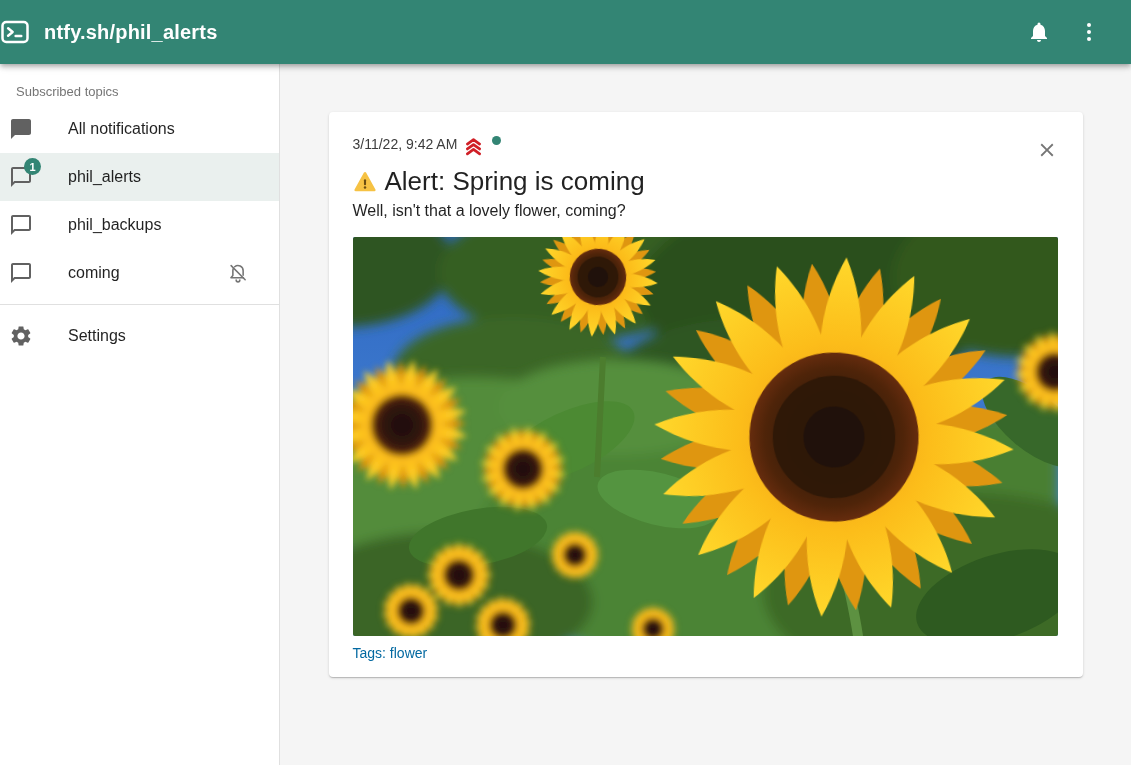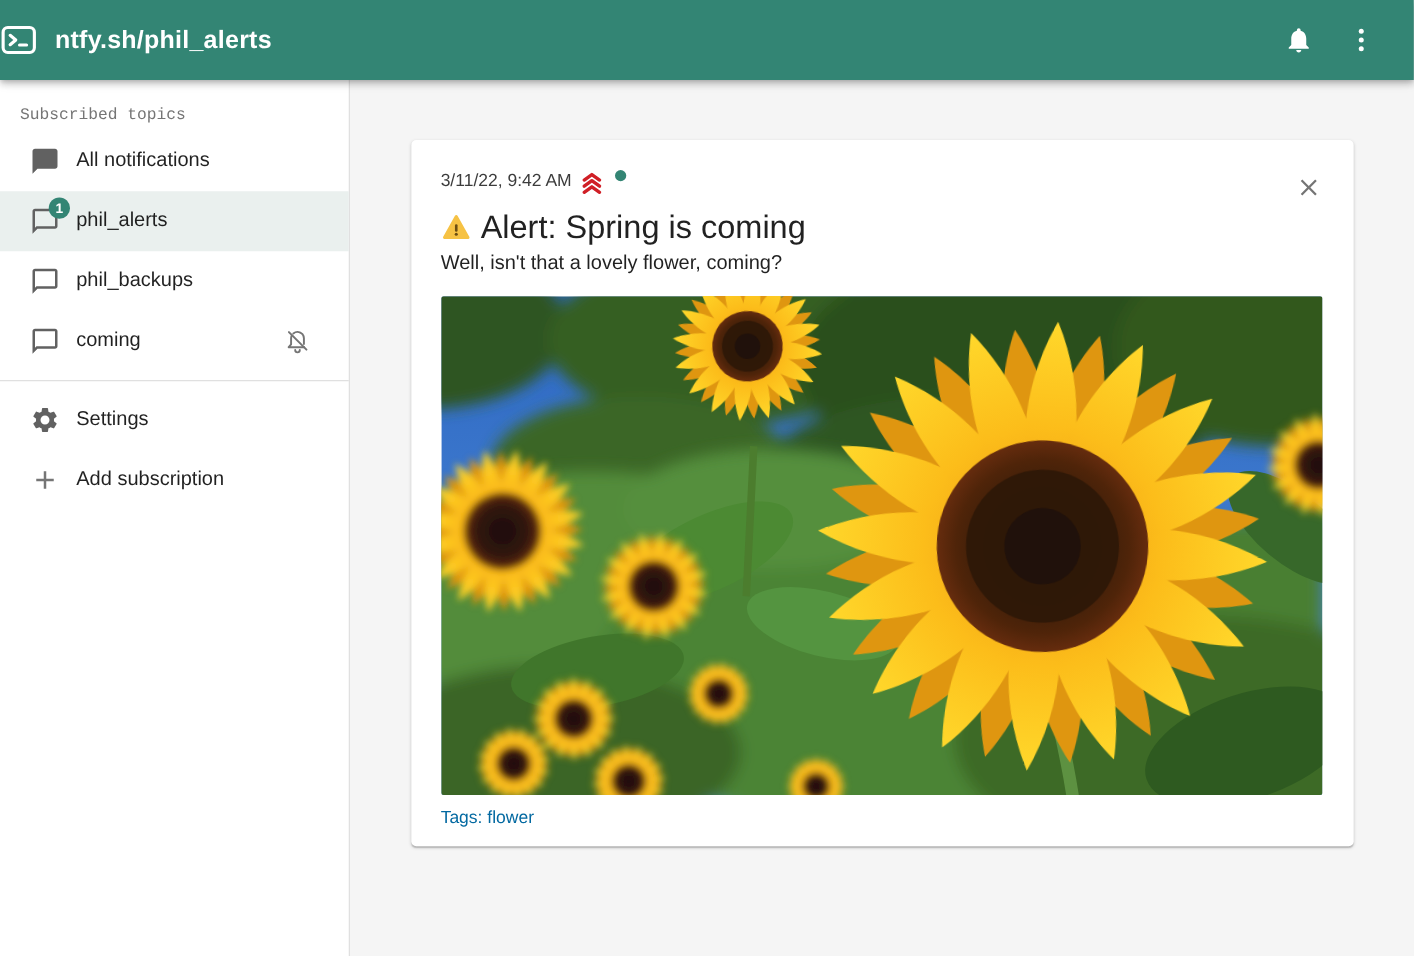--- a/index.html
+++ b/index.html
@@ -26,25 +26,25 @@
   }
   .appbar .iconbtn + .iconbtn { margin-left:6px; }
 
   
   .sidebar {
     position:fixed; top:64px; left:0; bottom:0; width:280px;
     background:#fff; border-right:1px solid #e0e0e0; z-index:20;
     padding-top:6px;
   }
   .subheader {
-    padding:14px 16px 6px 16px; color:#757575; font-size:13px;font-family:Liberation Mono, monospace;
+    padding:14px 16px 6px 16px; color:#757575; font-size:13px;
   }
   .navrow {
-    height:48px; display:flex; align-items:center; padding:0 16px 0 24px;
-    cursor:pointer; position:relative;
+    height:48px; display:flex; align-items:center; padding:0 16px 0 9px;
+    cursor:pointer; position:relative;gap:22px;
   }
   .navrow.selected { background:#eaf0ee; }
   .navrow .nicon { width:24px; height:24px; position:relative; flex:none; display:flex; }
   .navrow .nlabel { margin-left:13px; font-size:16px; color:rgba(0,0,0,.87); white-space:nowrap; }
   .badge {
     position:absolute; top:-7px; right:-8px; min-width:17px; height:17px;
     background:#338574; color:#fff; font-size:11px; font-weight:bold;
     border-radius:9px; display:flex; align-items:center; justify-content:center; padding:0 4px;
   }
   .navrow .trailing { margin-left:auto; margin-right:14px; display:flex; }
@@ -163,28 +163,20 @@
   <div class="navrow">
     <span class="nicon">
       <svg viewBox="0 0 24 24" width="24" height="24">
         <path fill="#616161" d="M19.14 12.94c.04-.3.06-.61.06-.94 0-.32-.02-.64-.07-.94l2.03-1.58c.18-.14.23-.41.12-.61l-1.92-3.32c-.12-.22-.37-.29-.59-.22l-2.39.96c-.5-.38-1.03-.7-1.62-.94l-.36-2.54c-.04-.24-.24-.41-.48-.41h-3.84c-.24 0-.43.17-.47.41l-.36 2.54c-.59.24-1.13.57-1.62.94l-2.39-.96c-.22-.08-.47 0-.59.22L2.74 8.87c-.12.21-.08.47.12.61l2.03 1.58c-.05.3-.09.63-.09.94s.02.64.07.94l-2.03 1.58c-.18.14-.23.41-.12.61l1.92 3.32c.12.22.37.29.59.22l2.39-.96c.5.38 1.03.7 1.62.94l.36 2.54c.05.24.24.41.48.41h3.84c.24 0 .44-.17.47-.41l.36-2.54c.59-.24 1.13-.56 1.62-.94l2.39.96c.22.08.47 0 .59-.22l1.92-3.32c.12-.22.07-.47-.12-.61l-2.01-1.58zM12 15.6c-1.98 0-3.6-1.62-3.6-3.6s1.62-3.6 3.6-3.6 3.6 1.62 3.6 3.6-1.62 3.6-3.6 3.6z"></path>
       </svg>
     </span>
     <span class="nlabel">Settings</span>
   </div>
 
 
-  <div class="navrow">
-    <span class="nicon">
-      <svg viewBox="0 0 24 24" width="24" height="24">
-        <path fill="#757575" d="M19 13h-6v6h-2v-6H5v-2h6V5h2v6h6v2z"></path>
-      </svg>
-    </span>
-    <span class="nlabel">Add subscription</span>
-  </div>
 </nav>
 
 <main class="main">
   <section class="card">
 
     <div class="dateline">
       <span>3/11/22, 9:42 AM</span>
       <span class="pri">
         <svg viewBox="0 0 24 24" width="21" height="21">
           <g fill="none" stroke="#d01f26" stroke-width="3.1" stroke-linecap="round" stroke-linejoin="round">

